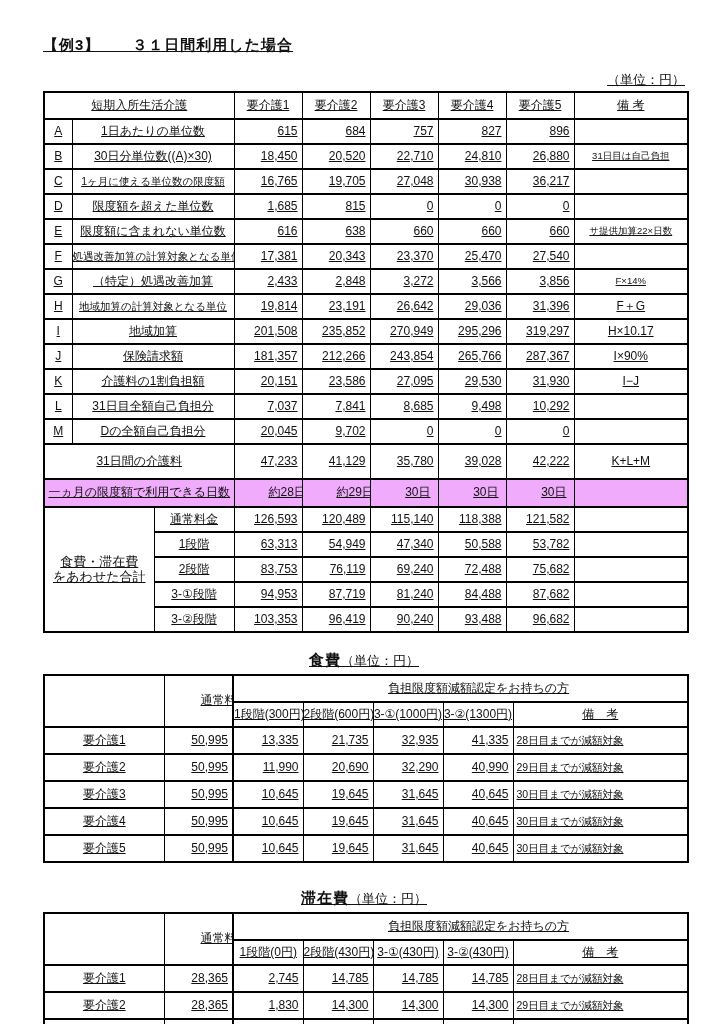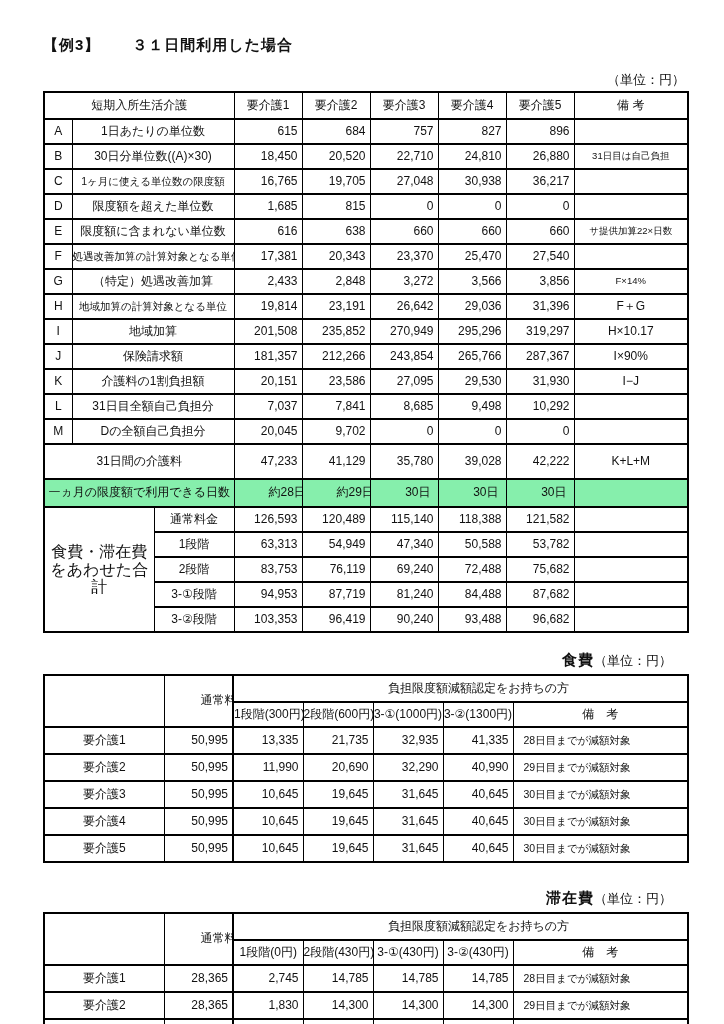--- a/index.html
+++ b/index.html
@@ -1,46 +1,46 @@
 <!DOCTYPE html>
 <html><head>
 <meta charset="utf-8">
 <style>
   html,body{margin:0;padding:0;background:#fff;}
   body{width:724px;height:1024px;overflow:hidden;color:#111;
        font-family:"Liberation Sans","DejaVu Sans",sans-serif;}
-  .page{box-sizing:border-box;width:724px;height:840px;padding:30px 37px 0 43px;}
+  .page{box-sizing:border-box;width:724px;height:840px;padding:30px 37px 0 43px;text-decoration:underline;}
   .title{font-size:15px;font-weight:bold;letter-spacing:1px;margin:6px 0 16px 0;}
   .unit{font-size:13px;text-align:right;margin:0 2px 2px 0;}
-  .sect{display:flex;justify-content:flex-end;align-items:flex-end;margin:18px 13px 4px 0;}
+  .sect{display:flex;justify-content:center;align-items:flex-end;margin:18px 0 4px 0;}
   .sect .sname{font-size:15px;font-weight:bold;letter-spacing:1px;}
   .sect .unit{margin:0 2px 0 0;}
   table{border-collapse:collapse;table-layout:fixed;width:644px;border:2.5px solid #000;}
   td{border:1px solid #000;border-top-width:2px;border-bottom-width:2px;
      vertical-align:middle;font-size:12px;line-height:1.12;padding:0;
      white-space:nowrap;overflow:hidden;}
   .c{text-align:center;}
   .num{text-align:right;padding-right:4px;}
   .lbl.sm{font-size:10.5px;}
   .note{text-align:center;font-size:12px;}
   .note.sm{font-size:9.5px;margin-top:26px;}
   tr.hdr td{height:25px;}
   tr.r td{height:23px;}
   tr.total td{height:33px;}
-  tr.days td{height:26px;background:#86efac;}
+  tr.days td{height:26px;background:#f0abfc;}
   .dnum{text-align:right;padding-right:7px;padding-left:34px;}
   tr.comb td{height:23px;}
-  .pre{white-space:pre-line;font-size:16px;margin-top:7px;}
+  .pre{white-space:pre-line;font-size:13px;margin-top:7px;}
   
   tr.bh1 td{height:25px;padding-left:36px;}
   tr.bh2 td{height:23px;}
   tr.bd td{height:25px;}
   .sub{font-size:12px;}
   .thL{border-left-width:2.5px;}
-  .bnote{font-size:10.5px;text-align:left;padding-left:10px;margin-left:32px;}
+  .bnote{font-size:10.5px;text-align:left;padding-left:3px;margin-left:32px;}
 </style>
 </head>
 <body>
 
 <div class="page">
 
   <div class="title">【例3】　　３１日間利用した場合</div>
 
   <div class="unit">（単位：円）</div>
 

